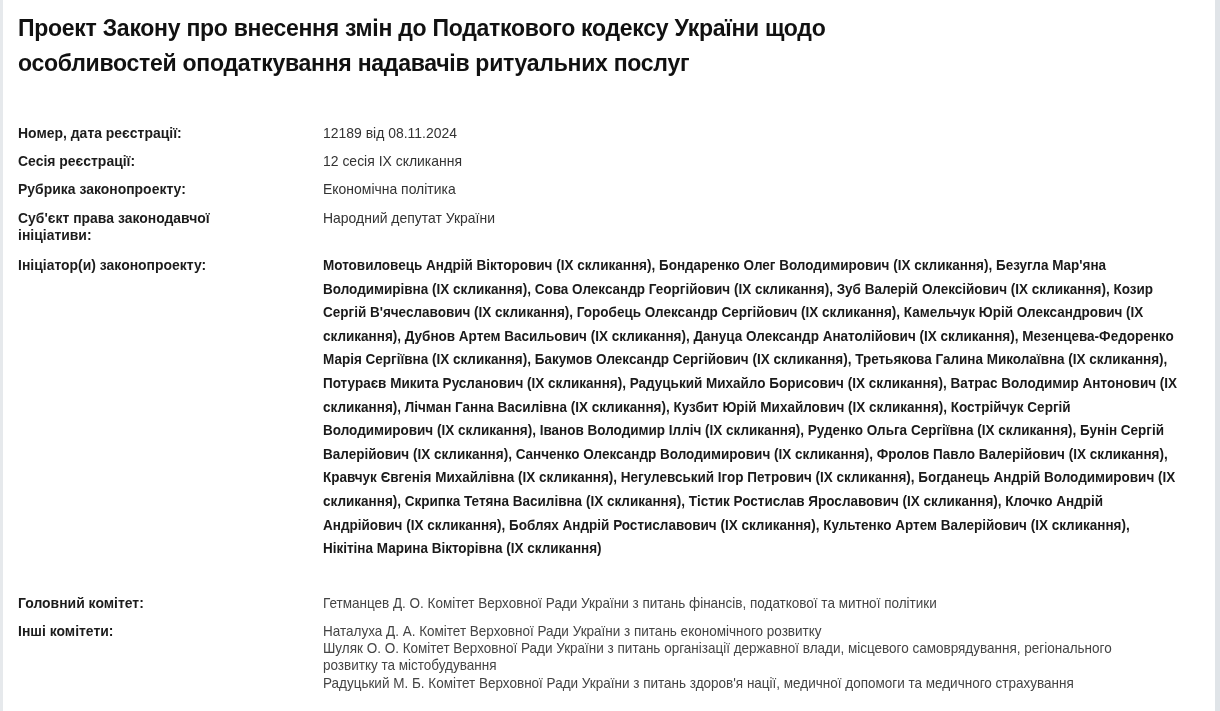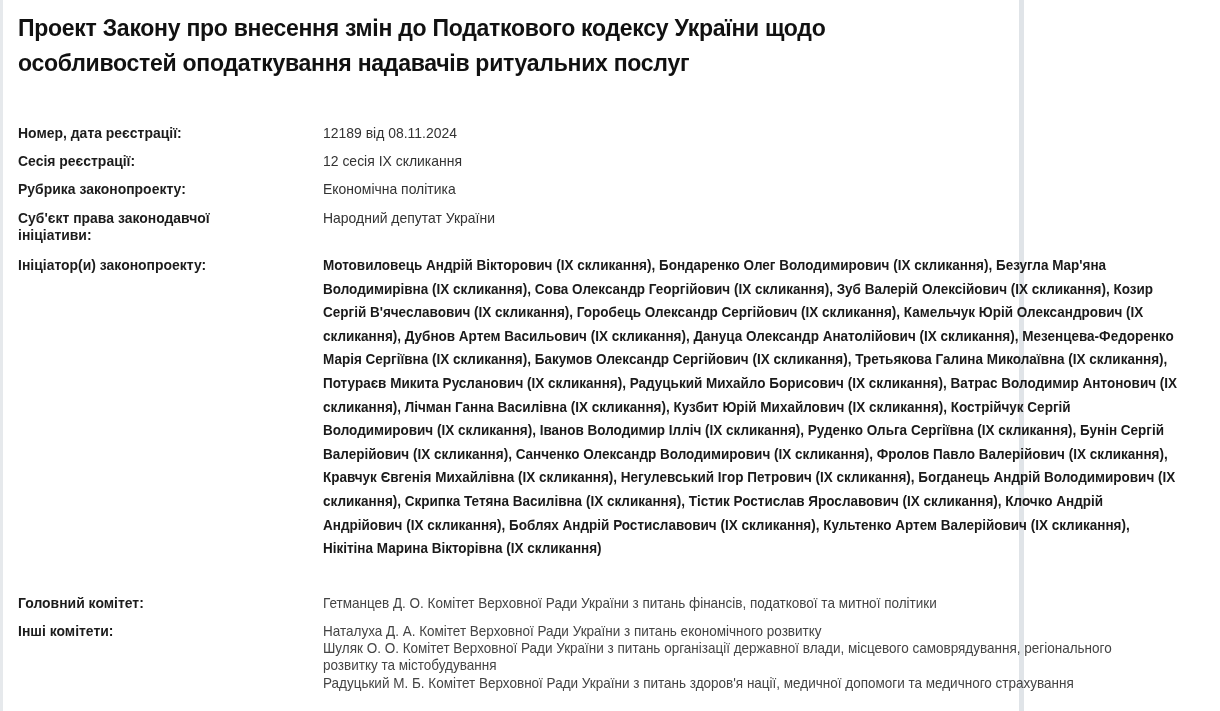--- a/index.html
+++ b/index.html
@@ -1,21 +1,21 @@
 <!DOCTYPE html>
 <html><head>
   <meta charset="utf-8">
   <style>
     html, body { margin: 0; padding: 0; background: #ffffff; }
     body {
       width: 1220px; height: 711px; overflow: hidden; position: relative;
       font-family: "Liberation Sans", sans-serif; color: #1a1a1a;
     }
     .frame {
-      position: absolute; left: 0; top: 0; width: 1024px; height: 711px;
+      position: absolute; left: 0; top: 0; width: 1220px; height: 711px;
       box-sizing: border-box;
       border-left: 3px solid #e6e9ec;
       border-right: 5px solid #e0e4e8;
       background: #fff;
     }
     .title {
       position: absolute; left: 15px; top: 10px; width: 1000px;
       font-family: "Liberation Sans", sans-serif; font-weight: bold;
       font-size: 24.5px; line-height: 35px; color: #111; letter-spacing: -0.3px;
       transform: scaleX(0.94); transform-origin: left top;

